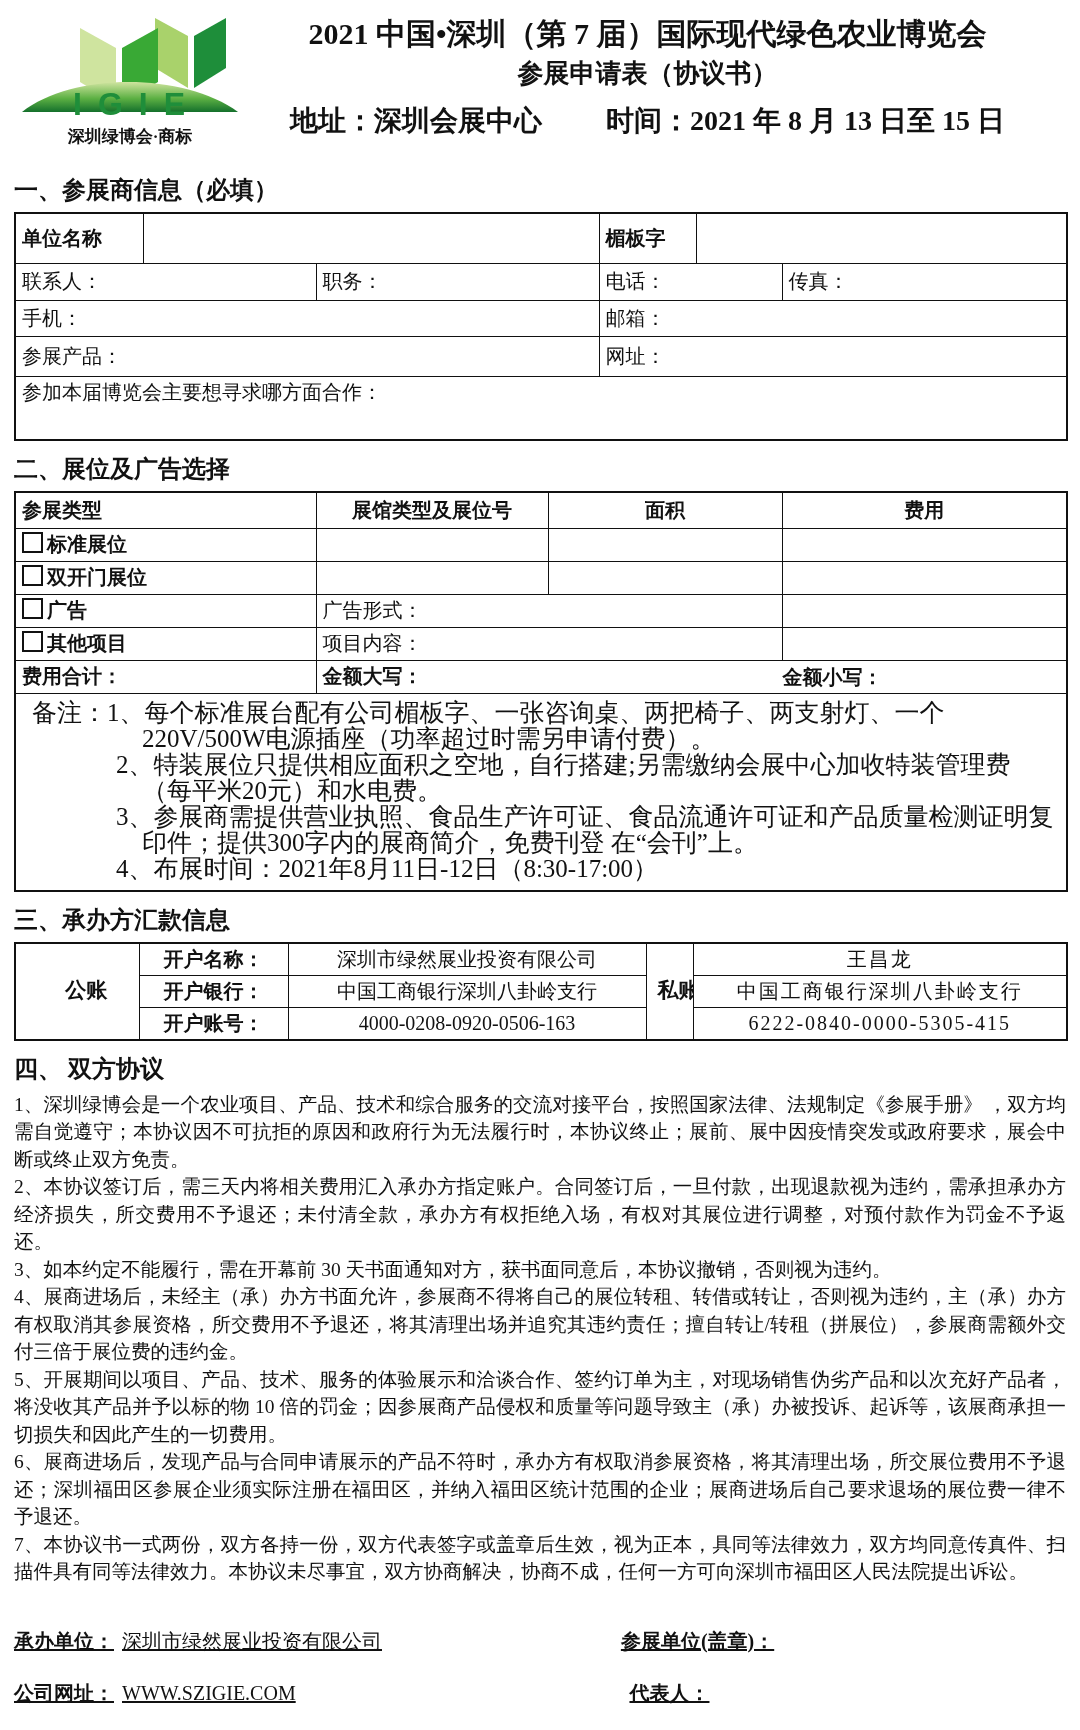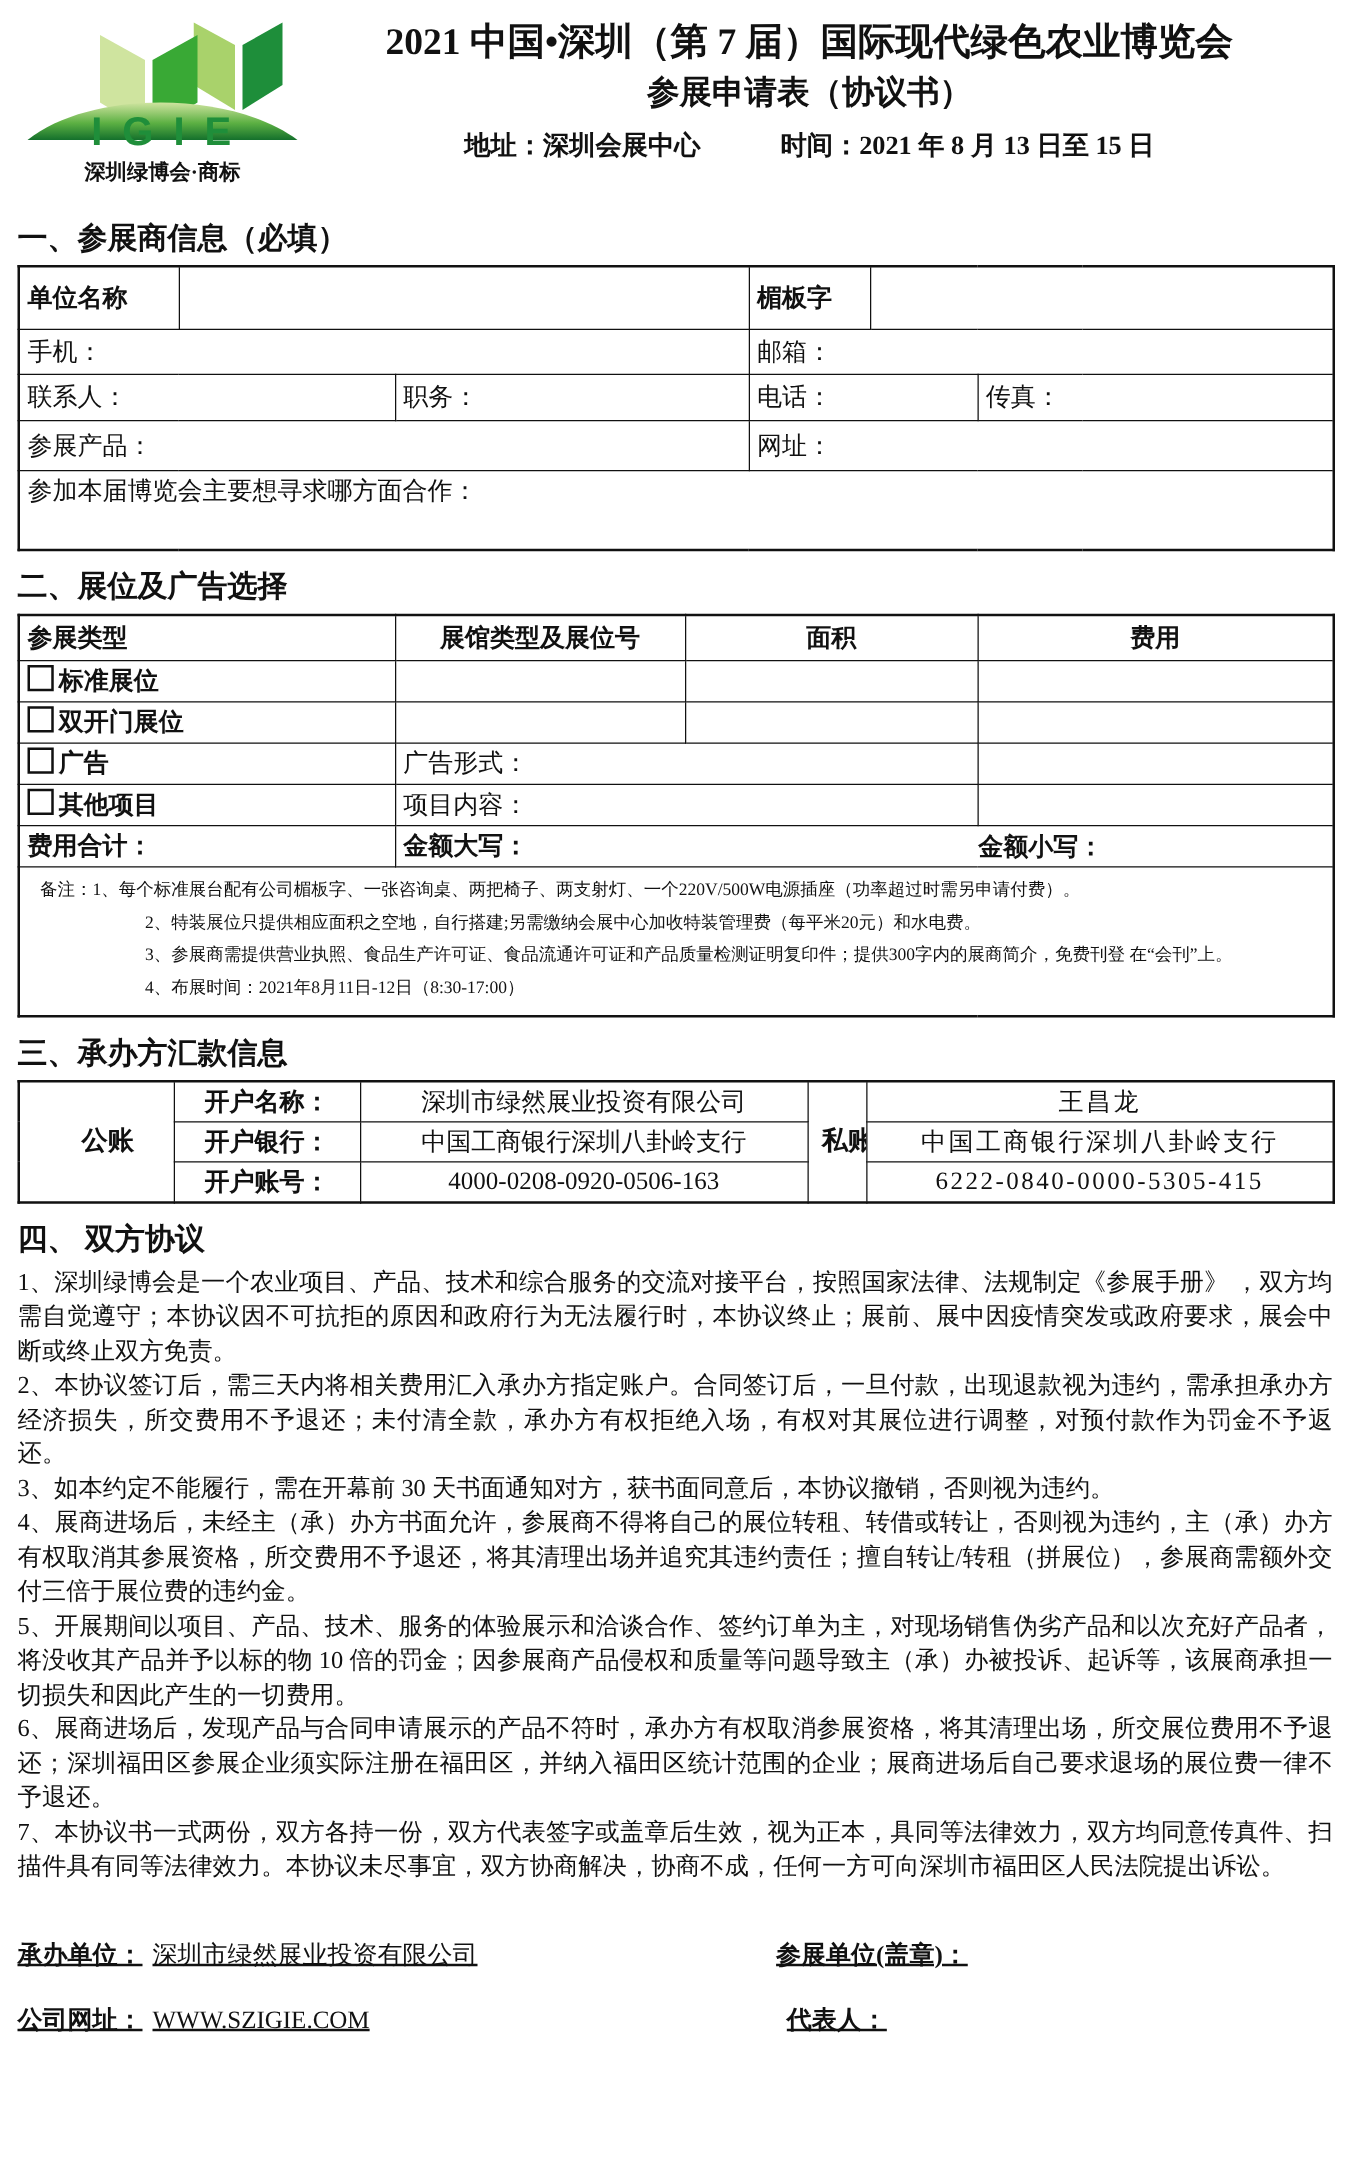--- a/index.html
+++ b/index.html
@@ -8,41 +8,41 @@
         padding:6px 14px 0 14px;overflow:hidden;}
   
   .hdr{position:relative;height:148px;}
   .logo{position:absolute;left:6px;top:2px;width:220px;text-align:center;}
   .logo-acronym{color:#1f8e3a;font-weight:bold;font-size:32px;letter-spacing:16px;
                 font-family:"Liberation Sans","DejaVu Sans",sans-serif;margin:-30px 0 0 14px;}
   .logo-caption{font-weight:bold;font-size:17px;color:#111;margin-top:2px;}
   .titles{margin-left:215px;text-align:center;}
   .title{font-size:30px;font-weight:bold;line-height:40px;margin-top:8px;}
   .subtitle{font-size:26px;font-weight:bold;line-height:40px;}
-  .meta{font-size:21px;font-weight:bold;margin-top:8px;}
+  .meta{font-size:28px;font-weight:bold;margin-top:8px;}
   .meta .gap{display:inline-block;width:64px;}
   
   .sec-title{font-size:24px;font-weight:bold;margin:12px 0 6px 0;}
   
   table{border-collapse:collapse;table-layout:fixed;width:1052px;}
   td{border:1px solid #111;font-size:20px;padding:2px 6px;vertical-align:middle;
      overflow:hidden;white-space:nowrap;}
   .t-outer{border:2px solid #111;}
   td.lbl{font-weight:bold;}
   td.ctr{text-align:center;}
   td.top{vertical-align:top;}
   .cbx{display:inline-block;width:17px;height:17px;border:2px solid #111;
        vertical-align:-2px;margin-right:4px;}
   
   .amount-cell{position:relative;}
   .amount-words{font-weight:bold;}
   .amount-figures{font-weight:bold;position:absolute;left:466px;top:3px;}
   
   .notes-cell{white-space:normal;padding:6px 8px 8px 8px;}
-  .notes-cell p{margin:0;font-size:14px;line-height:26px;}
+  .notes-cell p{margin:0;font-size:25px;line-height:26px;}
   .note-first{padding-left:118px;text-indent:-110px;}
   .note{padding-left:118px;text-indent:-26px;}
   
   .vert{display:block;width:1.15em;margin:0 auto;word-break:break-all;
         line-height:1.5;font-weight:bold;font-size:21px;text-align:center;}
   .bank-val{letter-spacing:2px;}
   
   .clauses{margin-top:4px;}
   .clauses p{margin:0;font-size:19.5px;line-height:27.5px;text-align:justify;
              text-justify:inter-ideograph;}
@@ -104,29 +104,29 @@
         <col style="width:84px">
         <col style="width:201px">
       </colgroup>
     <tbody>
         <tr style="height:50px">
       <td class="lbl">单位名称</td>
       <td colspan="3"></td>
       <td class="lbl">楣板字</td>
       <td colspan="3"></td>
     </tr>
-    <tr style="height:36px">
-      <td colspan="4"><span class="lbl">手机：</span></td>
-      <td colspan="4"><span class="lbl">邮箱：</span></td>
-    </tr>
     <tr style="height:37px">
       <td colspan="2"><span class="lbl">联系人：</span></td>
       <td colspan="2"><span class="lbl">职务：</span></td>
       <td colspan="2"><span class="lbl">电话：</span></td>
       <td colspan="2"><span class="lbl">传真：</span></td>
+    </tr>
+    <tr style="height:36px">
+      <td colspan="4"><span class="lbl">手机：</span></td>
+      <td colspan="4"><span class="lbl">邮箱：</span></td>
     </tr>
     <tr style="height:40px">
       <td colspan="4"><span class="lbl">参展产品：</span></td>
       <td colspan="4"><span class="lbl">网址：</span></td>
     </tr>
     <tr style="height:64px">
       <td colspan="8" class="top"><span class="lbl">参加本届博览会主要想寻求哪方面合作：</span></td>
     </tr>
   </tbody>
     </table>

